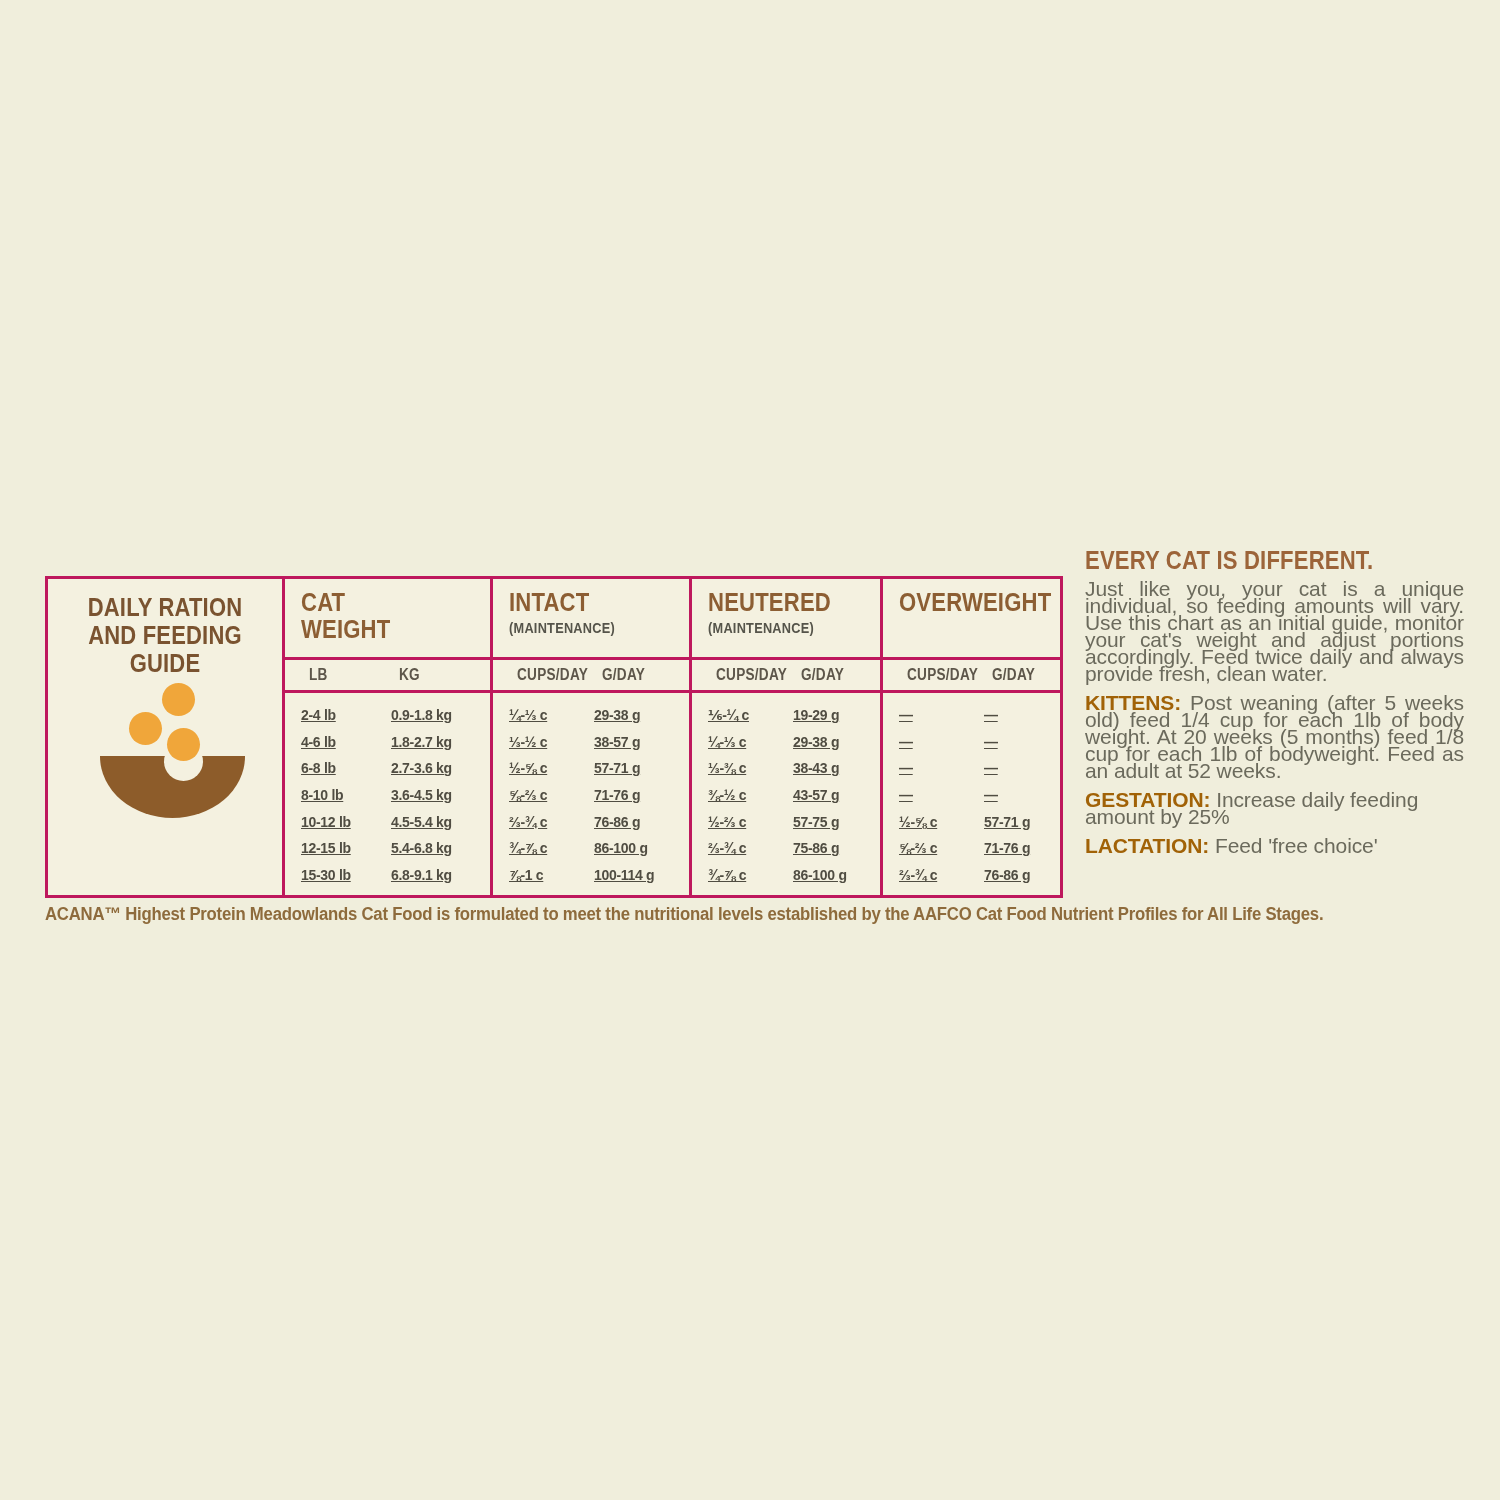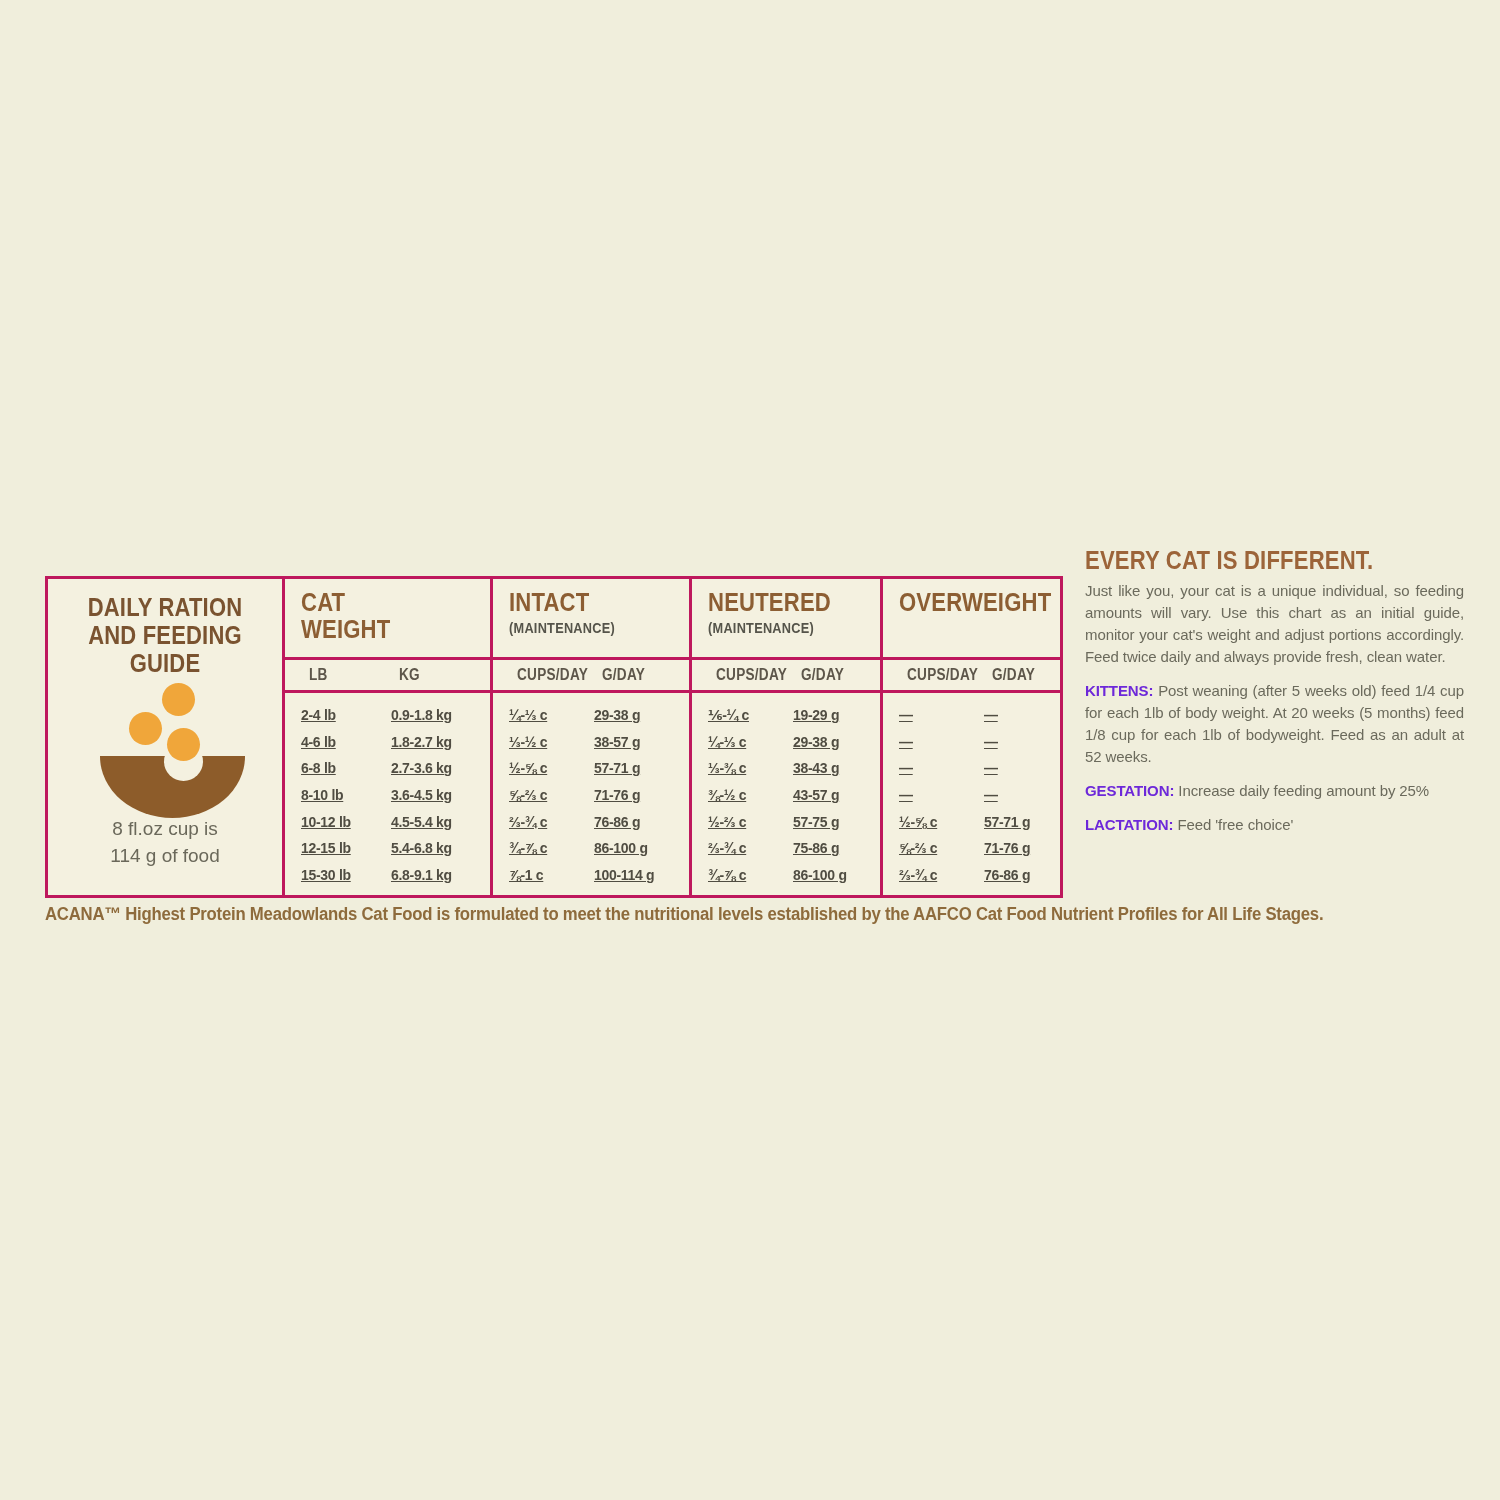--- a/index.html
+++ b/index.html
@@ -80,25 +80,25 @@
   .dv { font-weight:bold; font-size:14px; color:#52503f; letter-spacing:-.3px; color:#504d42;text-decoration:underline; }
 
   
   .aside { position:absolute; left:1085px; top:546px; width:379px; }
   .a-head {
     font-weight:bold; font-size:26px; line-height:28px;
     color:#9c6439; letter-spacing:.2px; margin-bottom:6px;
     transform:scaleX(.85); transform-origin:0 50%; display:inline-block;
   }
   .a-body {
-    font-size:15px; line-height:22px; color:#6b6a5c;
+    font-size:21px; line-height:17px; color:#6b6a5c;
     margin-bottom:12px; letter-spacing:-.1px;
   }
   .just { text-align:justify; }
-  .a-lbl { font-weight:bold; color:#6d28d9; }
+  .a-lbl { font-weight:bold; color:#a16207; }
 
   
   .footer {
     position:absolute; left:45px; top:904px; width:1430px;
     font-size:18px; color:#8e6b3c; letter-spacing:-.25px; white-space:nowrap;
     font-weight:bold; transform:scaleX(.93); transform-origin:0 50%;
   }
 </style>
 </head>
 <body>
@@ -110,22 +110,20 @@
     <div class="cell rowspan col1">
       <div class="bowl-wrap">
         <div class="bowl"></div>
         <div class="notch"></div>
         <div class="kib k1"></div>
         <div class="kib k2"></div>
         <div class="kib k3"></div>
       </div>
       <div class="g-title">DAILY RATION
 AND FEEDING GUIDE</div>
-      <div class="g-caption">8 fl.oz cup is
-114 g of food</div>
     </div>
 
     <div class="cell hcell col2 row1">
       <div class="h-title cond">CAT
 WEIGHT</div>
     </div>
     <div class="cell hcell col3 row1">
       <div class="h-title cond">INTACT</div><br>
       <div class="h-sub cond">(MAINTENANCE)</div>
     </div>

